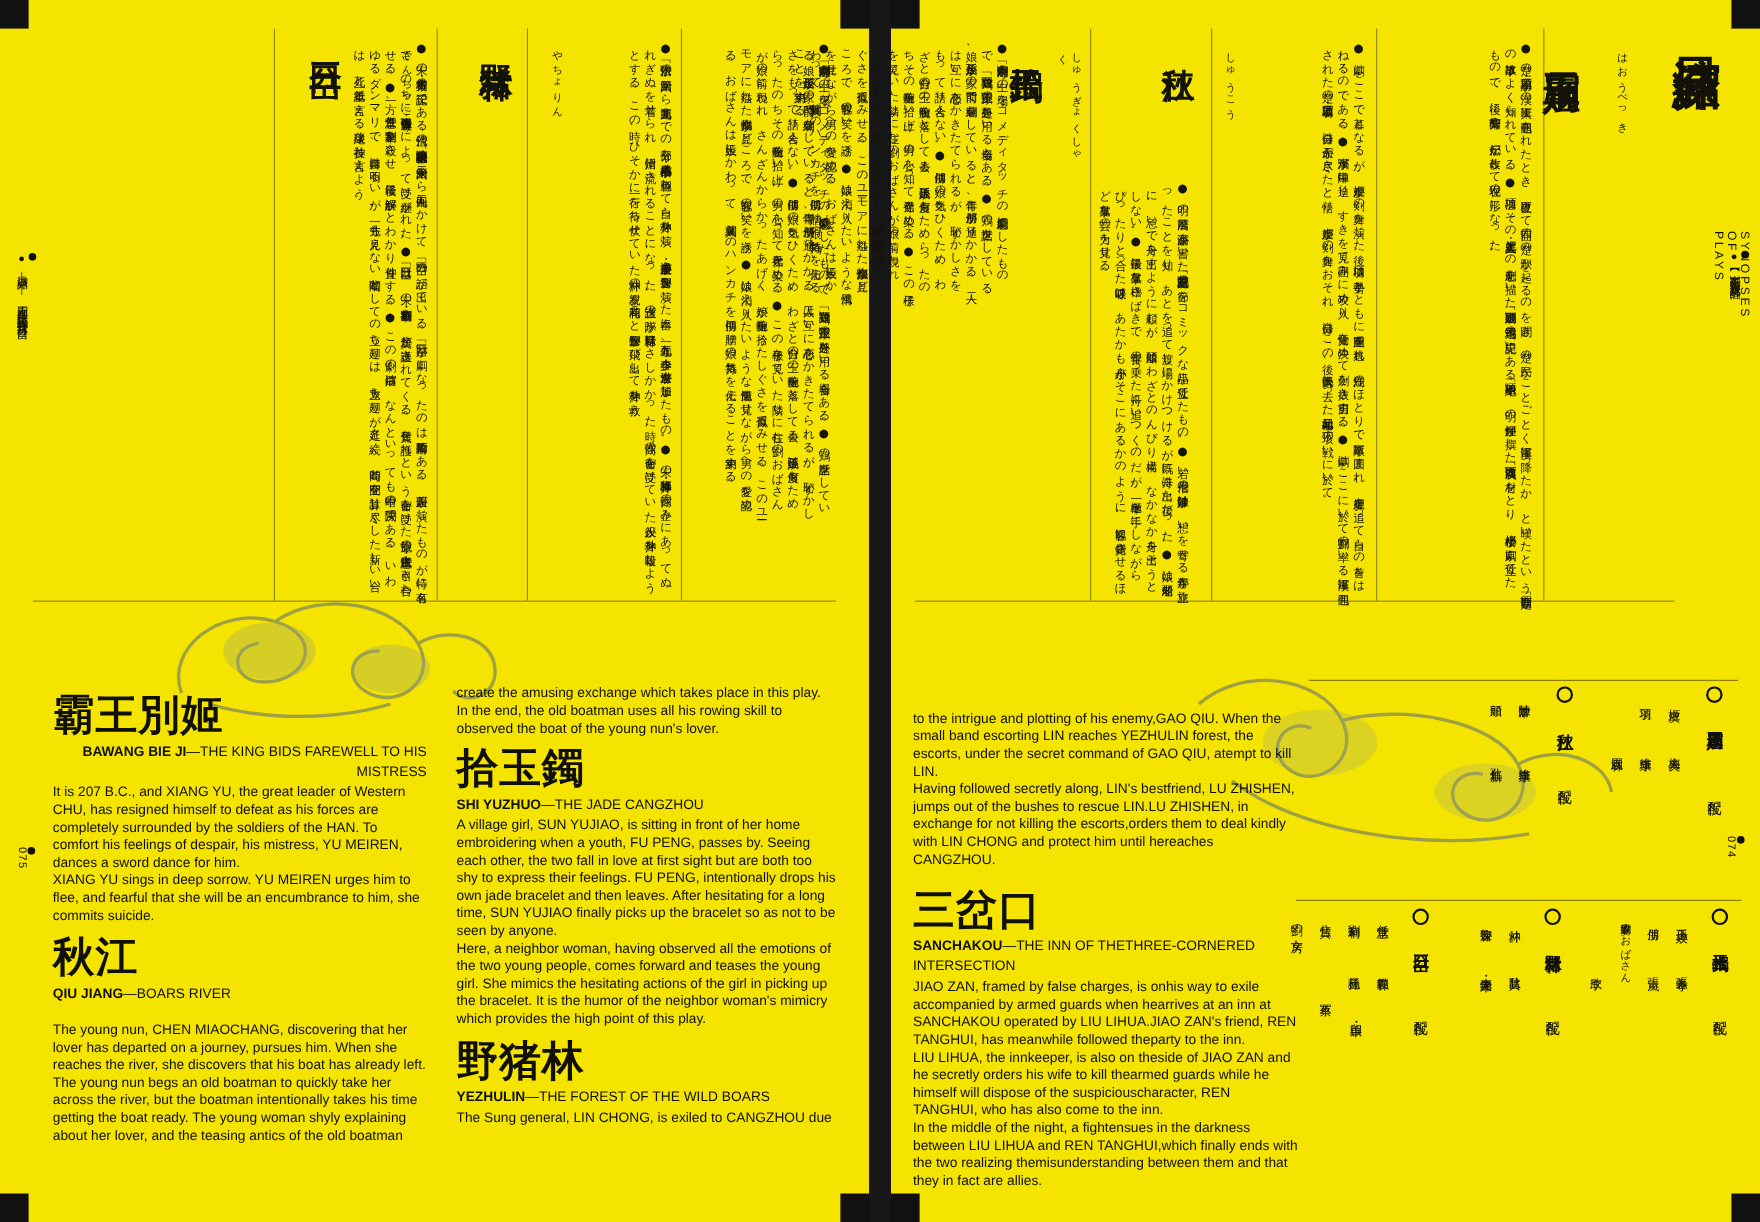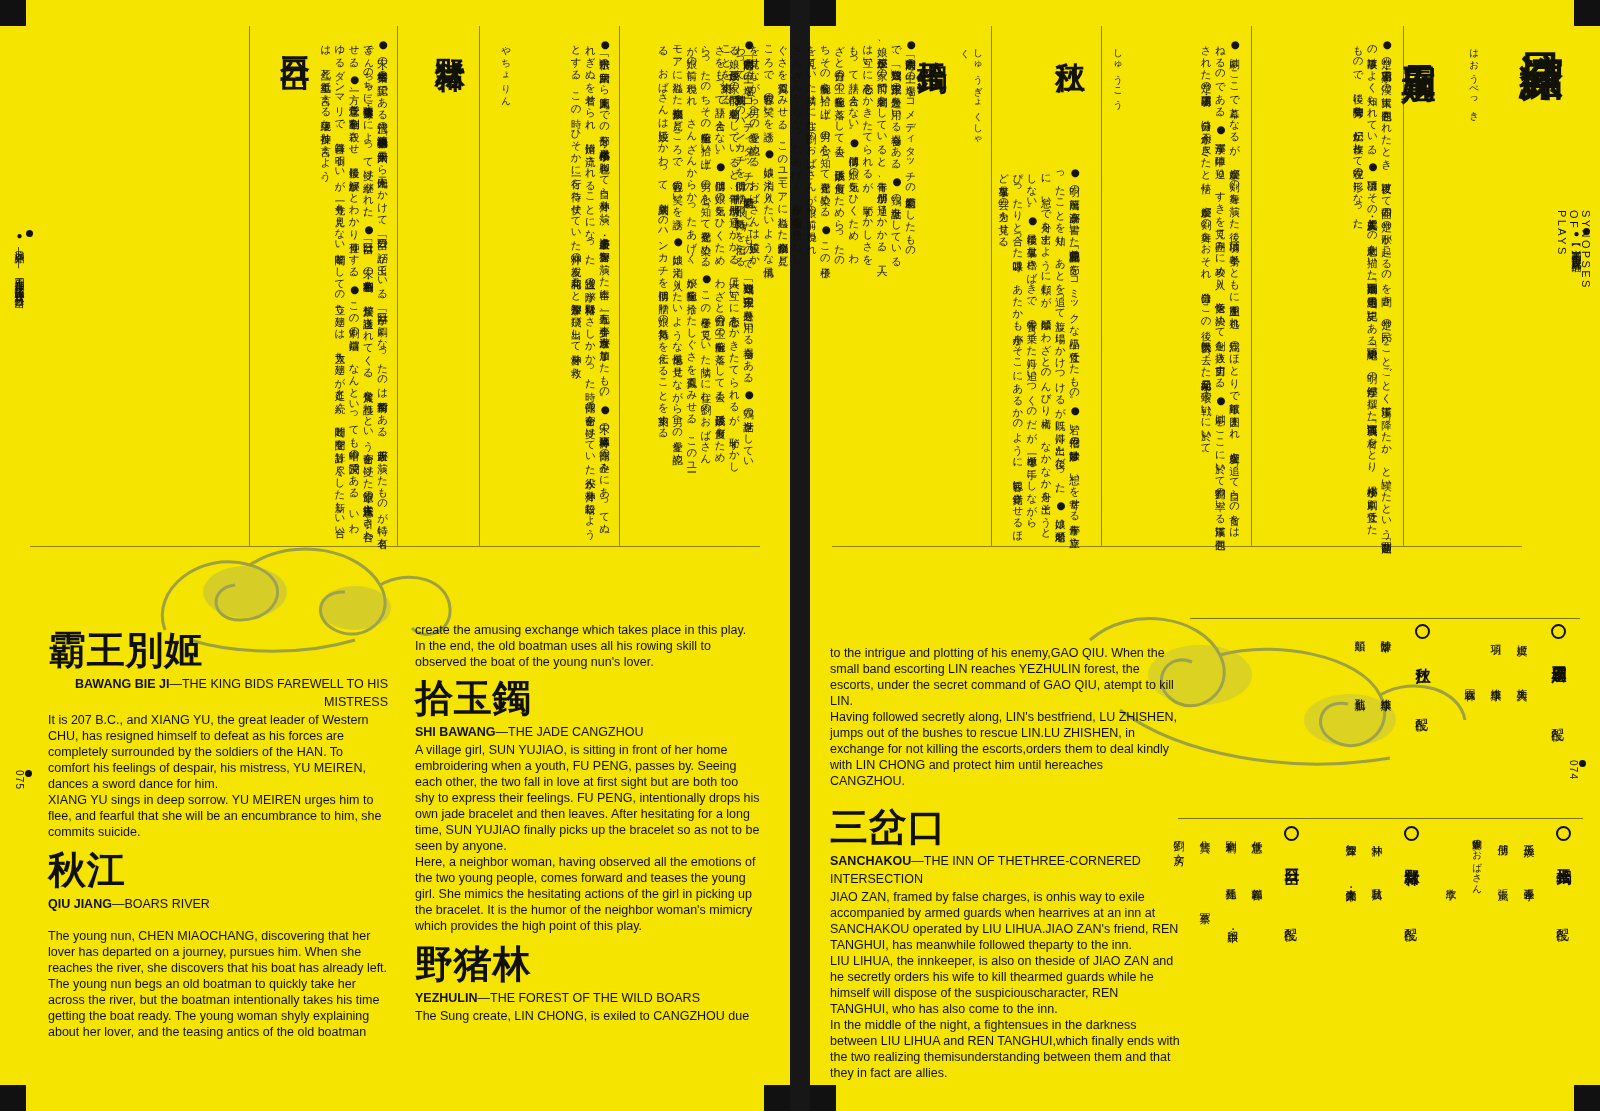--- a/index.html
+++ b/index.html
@@ -153,30 +153,30 @@
       <div class="ltext" style="margin-top:16px;white-space:pre-line;">The young nun, CHEN MIAOCHANG, discovering that her lover has departed on a journey, pursues him. When she reaches the river, she discovers that his boat has already left.
 The young nun begs an old boatman to quickly take her across the river, but the boatman intentionally takes his time getting the boat ready. The young woman shyly explaining about her lover, and the teasing antics of the old boatman</div>
     </div>
 
     <div style="position:absolute;left:415px;top:622px;width:345px;">
       <div class="ltext" style="white-space:pre-line;">create the amusing exchange which takes place in this play.
 In the end, the old boatman uses all his rowing skill to observed the boat of the young nun's lover.</div>
 
       <div class="ltitle-cn" style="font-size:38px;line-height:1.05;margin-top:8px;">拾玉鐲</div>
       <div style="margin-top:4px;">
-        <span class="lhead">SHI BAWANG</span><span class="ltext">—THE JADE CANGZHOU</span>
+        <span class="lhead">SHI YUZHUO</span><span class="ltext">—THE JADE CANGZHOU</span>
       </div>
       <div class="ltext" style="margin-top:2px;white-space:pre-line;">A village girl, SUN YUJIAO, is sitting in front of her home embroidering when a youth, FU PENG, passes by. Seeing each other, the two fall in love at first sight but are both too shy to express their feelings. FU PENG, intentionally drops his own jade bracelet and then leaves. After hesitating for a long time, SUN YUJIAO finally picks up the bracelet so as not to be seen by anyone.
 Here, a neighbor woman, having observed all the emotions of the two young people, comes forward and teases the young girl. She mimics the hesitating actions of the girl in picking up the bracelet. It is the humor of the neighbor woman's mimicry which provides the high point of this play.</div>
 
       <div class="ltitle-cn" style="font-size:38px;line-height:1.05;margin-top:10px;">野猪林</div>
       <div style="margin-top:4px;">
         <span class="lhead">YEZHULIN</span><span class="ltext">—THE FOREST OF THE WILD BOARS</span>
       </div>
-      <div class="ltext" style="margin-top:2px;">The Sung create, LIN CHONG, is exiled to CANGZHOU due</div>
+      <div class="ltext" style="margin-top:2px;">The Sung general, LIN CHONG, is exiled to CANGZHOU due</div>
     </div>
   </div>
 
   <div class="gutter"></div>
 
   <div class="sheet left">
 
     <div class="corner" style="left:0;top:0;"></div>
     <div class="corner" style="right:0;top:0;"></div>
     <div class="corner" style="left:0;bottom:0;"></div>

